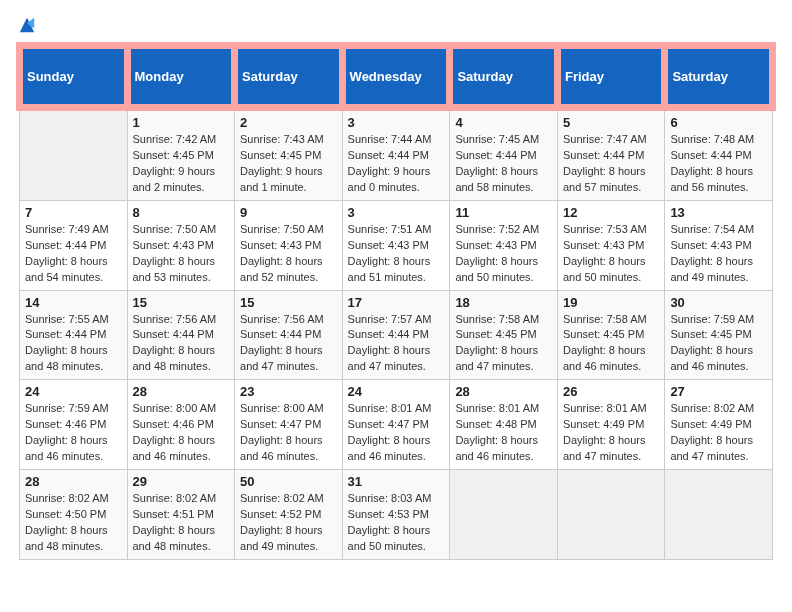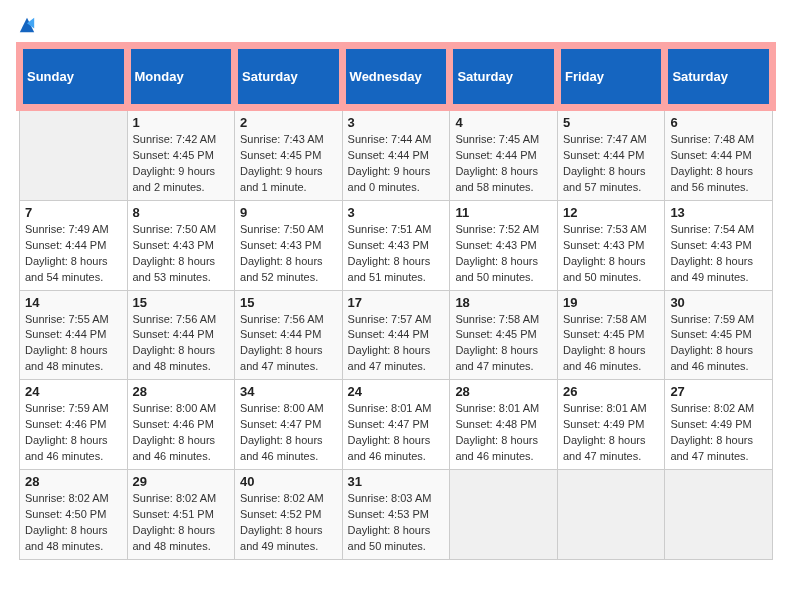--- a/index.html
+++ b/index.html
@@ -220,21 +220,21 @@
       <tr>
         <td>
           <span class="day-num">24</span>
           <div class="day-detail">Sunrise: 7:59 AM<br>Sunset: 4:46 PM<br>Daylight: 8 hours<br>and 46 minutes.</div>
         </td>
         <td>
           <span class="day-num">28</span>
           <div class="day-detail">Sunrise: 8:00 AM<br>Sunset: 4:46 PM<br>Daylight: 8 hours<br>and 46 minutes.</div>
         </td>
         <td>
-          <span class="day-num">34</span>
+          <span class="day-num">23</span>
           <div class="day-detail">Sunrise: 8:00 AM<br>Sunset: 4:47 PM<br>Daylight: 8 hours<br>and 46 minutes.</div>
         </td>
         <td>
           <span class="day-num">24</span>
           <div class="day-detail">Sunrise: 8:01 AM<br>Sunset: 4:47 PM<br>Daylight: 8 hours<br>and 46 minutes.</div>
         </td>
         <td>
           <span class="day-num">28</span>
           <div class="day-detail">Sunrise: 8:01 AM<br>Sunset: 4:48 PM<br>Daylight: 8 hours<br>and 46 minutes.</div>
         </td>
@@ -250,21 +250,21 @@
       <tr>
         <td>
           <span class="day-num">28</span>
           <div class="day-detail">Sunrise: 8:02 AM<br>Sunset: 4:50 PM<br>Daylight: 8 hours<br>and 48 minutes.</div>
         </td>
         <td>
           <span class="day-num">29</span>
           <div class="day-detail">Sunrise: 8:02 AM<br>Sunset: 4:51 PM<br>Daylight: 8 hours<br>and 48 minutes.</div>
         </td>
         <td>
-          <span class="day-num">40</span>
+          <span class="day-num">50</span>
           <div class="day-detail">Sunrise: 8:02 AM<br>Sunset: 4:52 PM<br>Daylight: 8 hours<br>and 49 minutes.</div>
         </td>
         <td>
           <span class="day-num">31</span>
           <div class="day-detail">Sunrise: 8:03 AM<br>Sunset: 4:53 PM<br>Daylight: 8 hours<br>and 50 minutes.</div>
         </td>
         <td class="empty-cell"></td>
         <td class="empty-cell"></td>
         <td class="empty-cell"></td>
       </tr>

